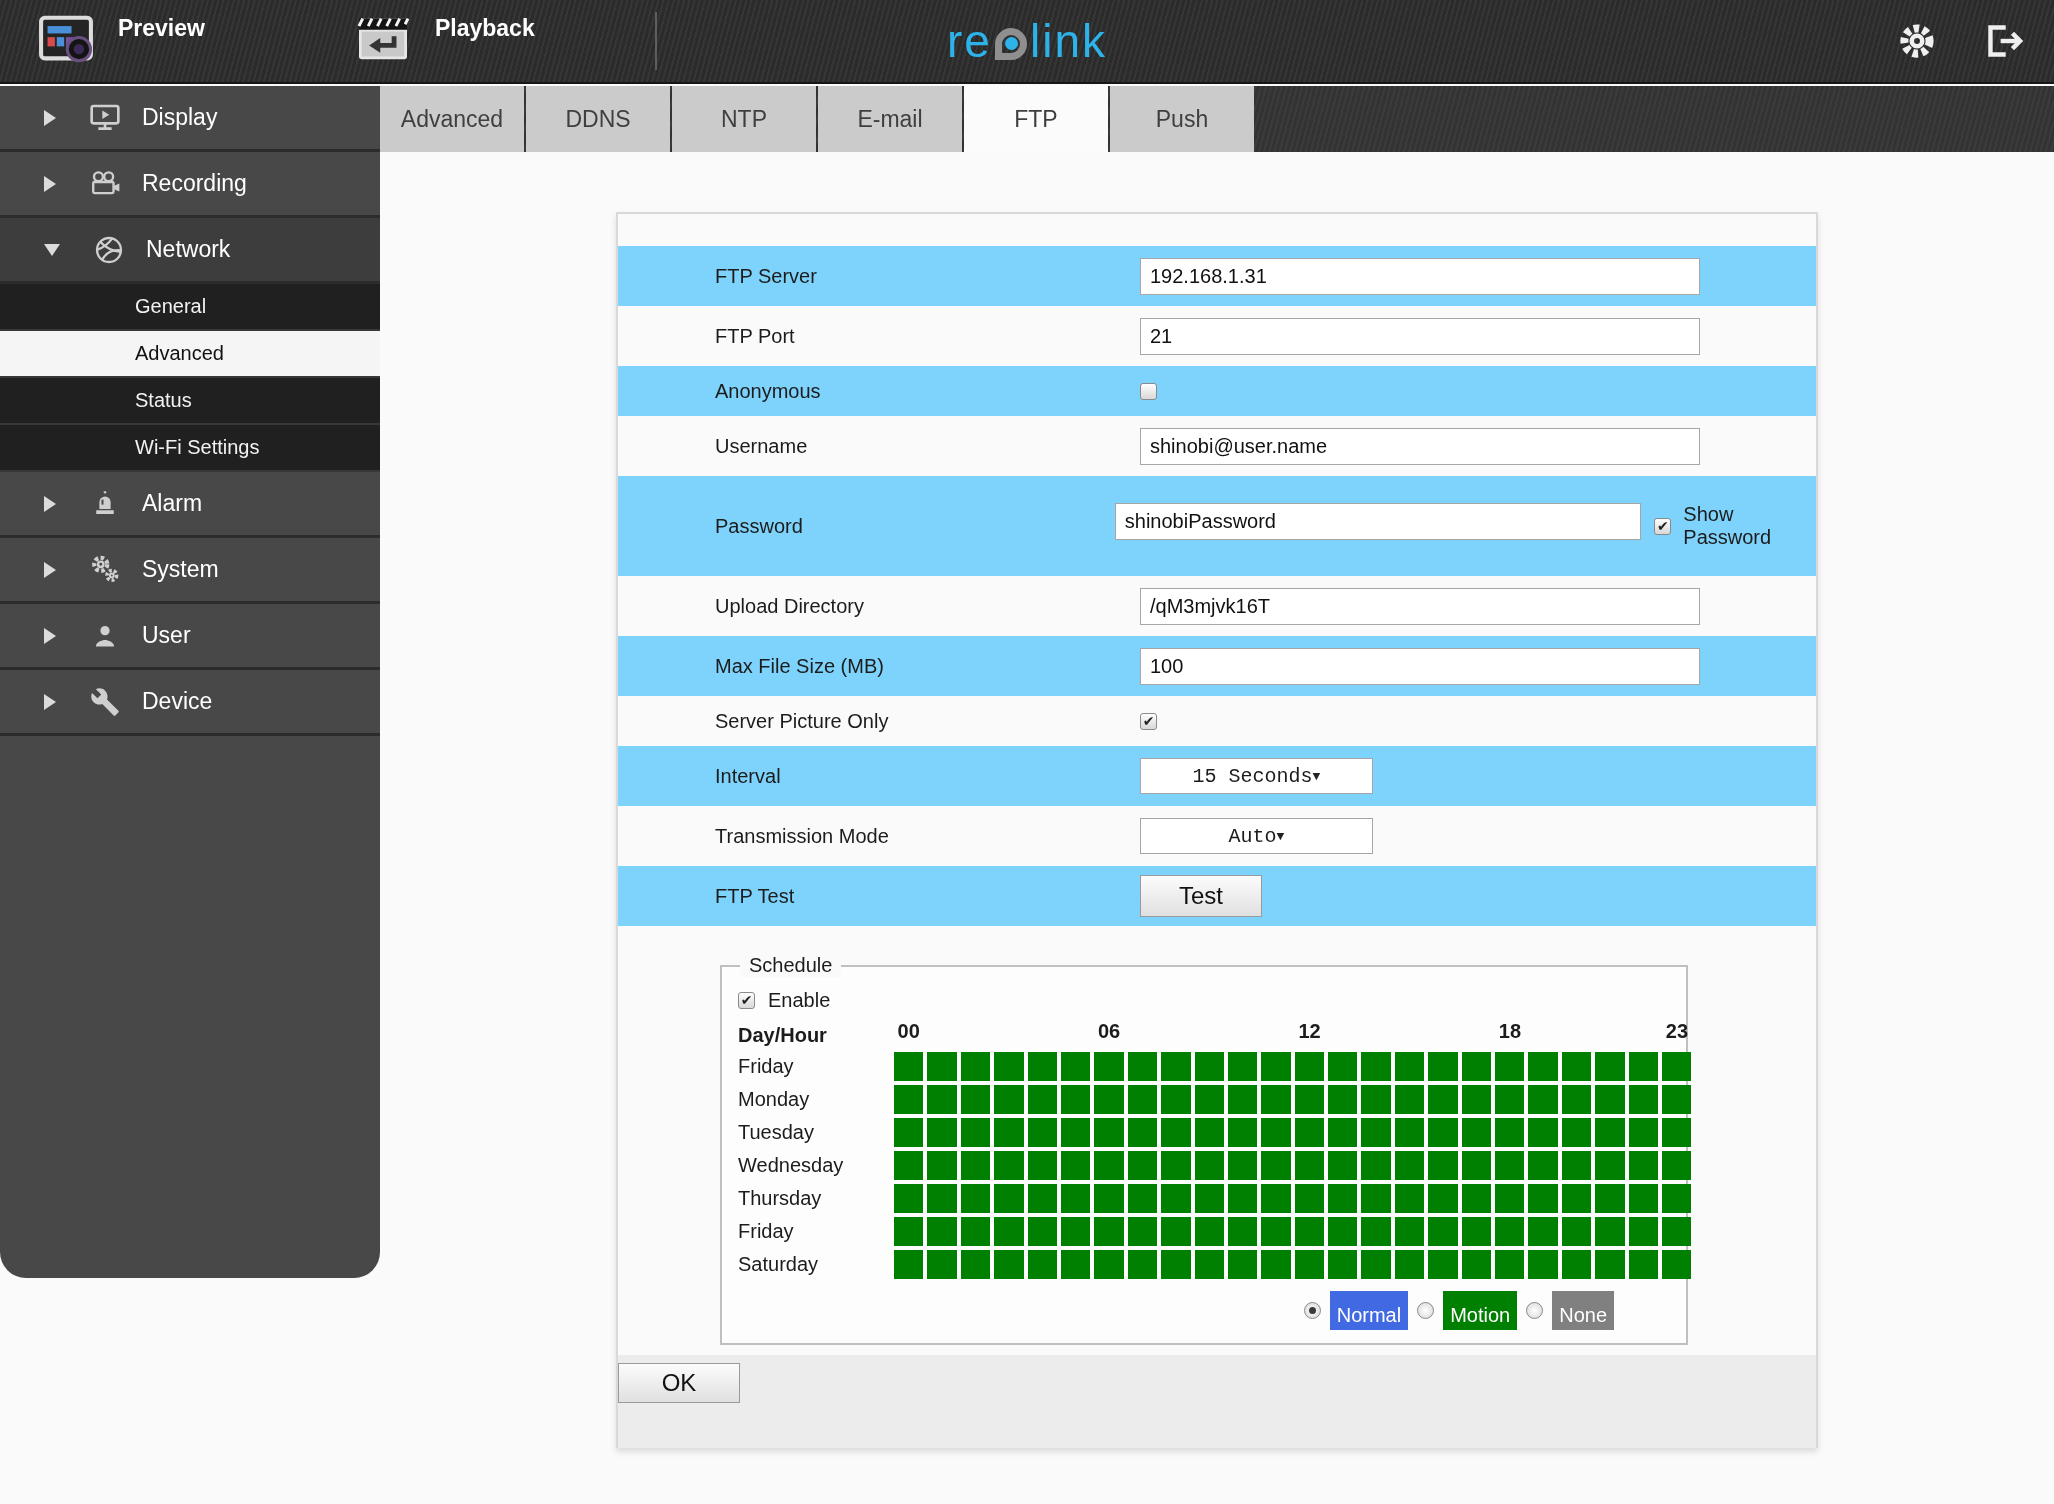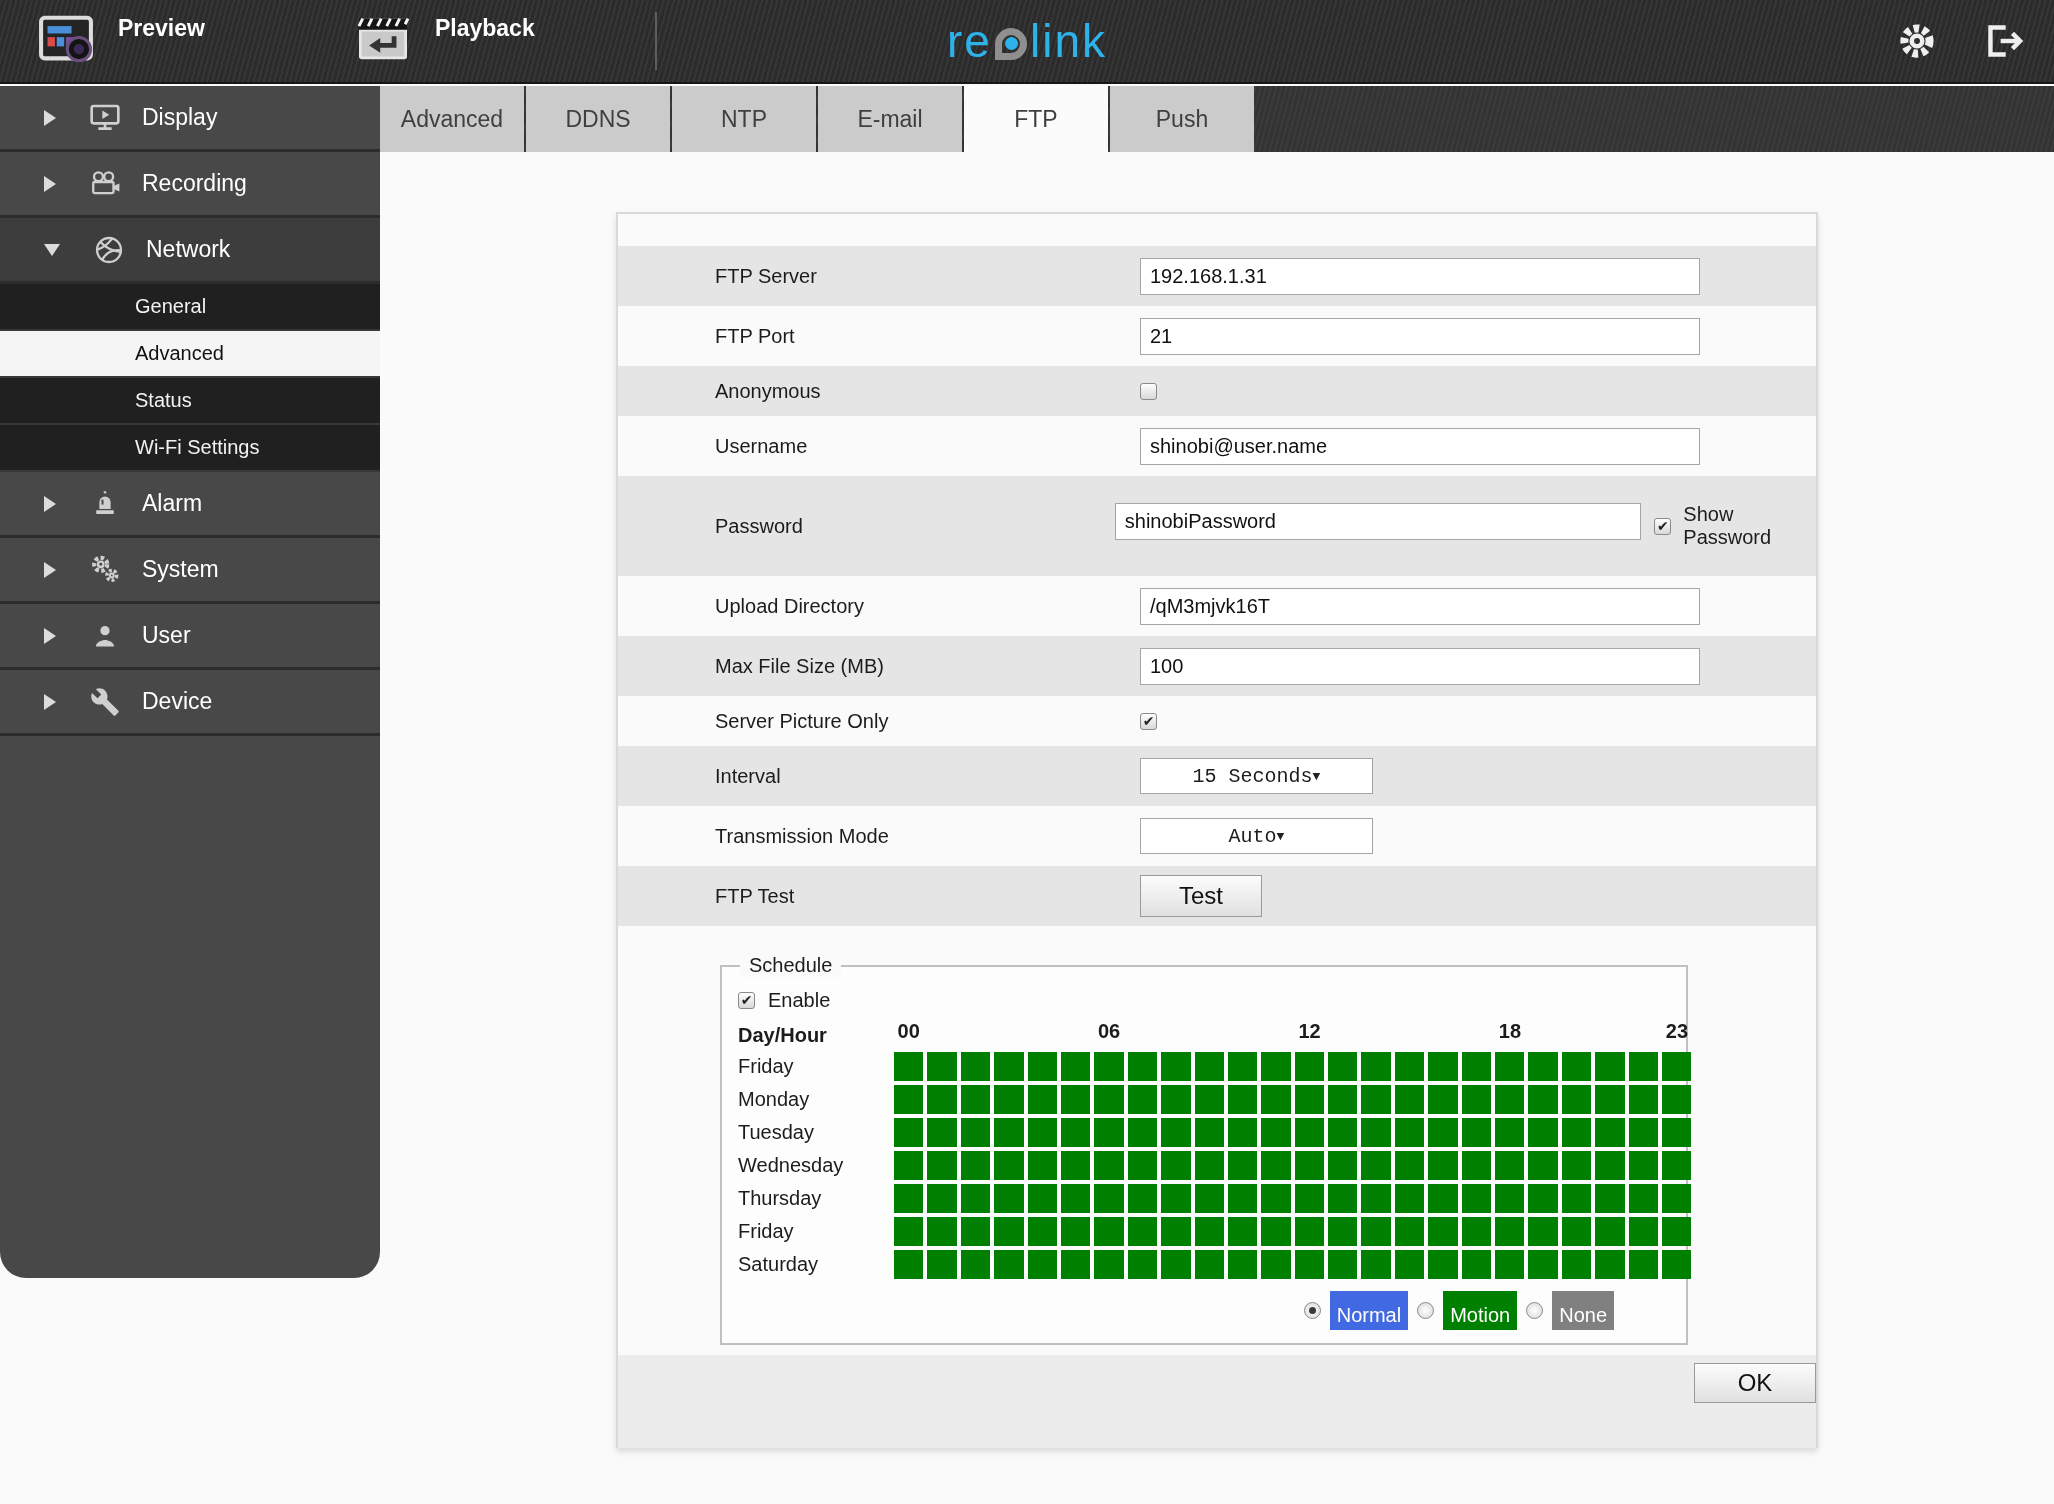--- a/index.html
+++ b/index.html
@@ -49,21 +49,21 @@
     background-image:repeating-linear-gradient(105deg, rgba(255,255,255,.04) 0 2px, rgba(0,0,0,0) 2px 5px);
     display:flex;
   }
   .tab { width:144px; height:66px; background:#cbcbcb; color:#3f3f3f; font-size:23px;
     display:flex; align-items:center; justify-content:center; margin-right:2px; cursor:pointer; }
   .tab.active { background:#fbfbfb; }
   
   .panel { position:absolute; left:616px; top:212px; width:1202px; height:1236px;
     background:#fafafa; border:2px solid #d9d9d9; box-shadow:0 4px 6px rgba(0,0,0,.12); }
   .row { display:flex; align-items:center; padding-left:97px; }
-  .row.gray { background:#e5e5e5; }
+  .row.gray { background:#7dd3fc; }
   .r-h34 { height:32px; } .r-h60 { height:60px; } .r-h50 { height:50px; } .r-h100 { height:100px; }
   .f-label { width:425px; font-size:20px; color:#1c1c1c; }
   .t-input { width:560px; height:37px; border:1px solid #a6a6a6; background:#fff; font-size:20px;
     padding:0 9px; color:#111; font-family:inherit; }
   .sel { width:233px; height:36px; border:1px solid #a6a6a6; background:#fff; display:flex;
     align-items:center; justify-content:center; padding:0 2px; font-size:20px; cursor:pointer;font-family:Liberation Mono, monospace; }
   .sel .caret { font-size:13px; color:#222; }
   .btn { border:1px solid #9a9a9a; background:linear-gradient(#fcfcfc,#e0e0e0); border-radius:0;
     font-size:24px; color:#111; display:flex; align-items:center; justify-content:center; cursor:pointer; }
   .btn-test { width:122px; height:42px; }
@@ -88,21 +88,21 @@
   .g-row { display:flex; align-items:center; margin-bottom:4px; }
   .g-day { width:156px; font-size:20px; }
   .g-cells { display:flex; gap:4px; }
   .g-cell { width:29.4px; height:29px; cursor:pointer; }
   .sched-legend { position:absolute; right:72px; top:324px; display:flex; align-items:center; gap:9px; }
   .radio { width:17px; height:17px; border:1px solid #8a8a8a; border-radius:50%;
     background:radial-gradient(#fff,#d5d5d5); position:relative; cursor:pointer; flex:0 0 auto; }
   .radio.checked::after { content:""; position:absolute; left:4px; top:4px; width:7px; height:7px;
     border-radius:50%; background:#3a3a3a; }
   .leg-box { color:#ffffff; font-size:20px; padding:13px 7px 3px; }
-  .ok-row { height:93px; background:#ececec; display:flex; justify-content:flex-end; }
+  .ok-row { height:93px; background:#ececec; display:flex; justify-content:flex-start; }
   .ok-row .btn-ok { margin-top:8px; }
 </style>
 </head>
 <body>
 
 <div class="topbar">
   <div class="tb-item tb-preview">
     <span>
       <svg width="56" height="48" viewBox="0 0 30 26">
         <rect x="1.5" y="1.5" width="27" height="22" rx="2" fill="#242424" stroke="#dcdcdc" stroke-width="2.2"></rect>

